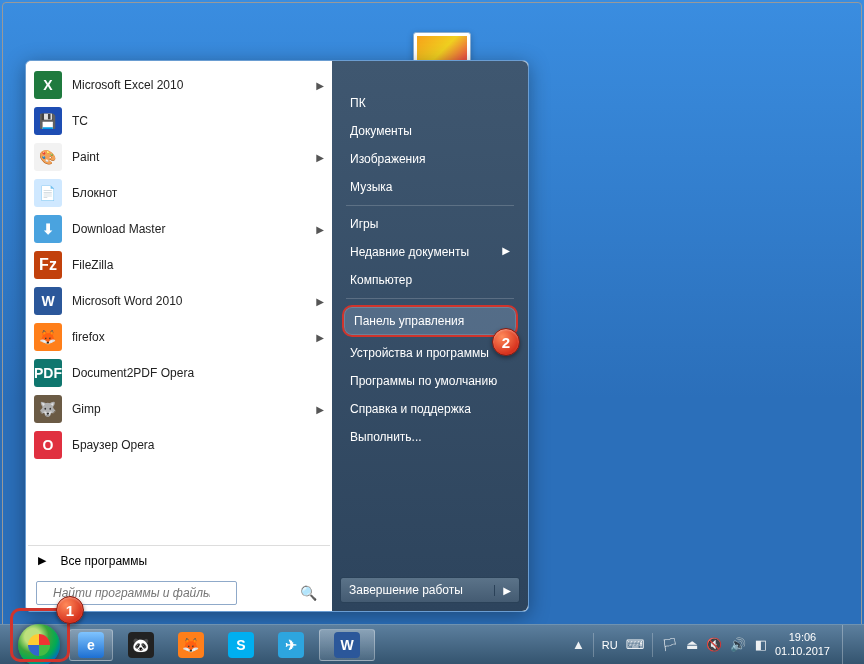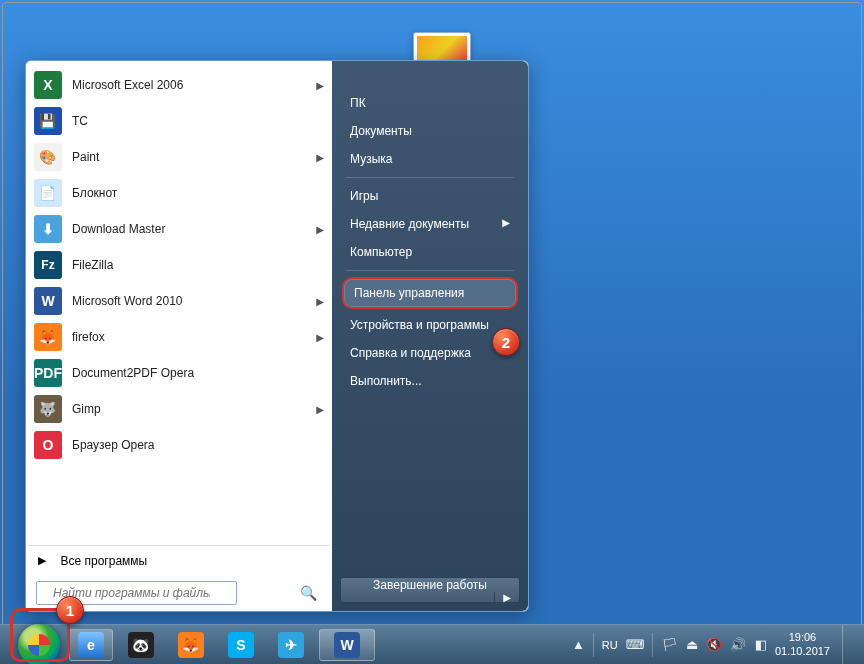--- a/index.html
+++ b/index.html
@@ -47,21 +47,21 @@
   .r-item .arrow { margin-left:auto; font-size:10px;}
   .r-sep { height:1px; background: rgba(255,255,255,0.18); margin:4px 6px; }
   .r-item.highlight {
     background: rgba(170,200,230,0.25);
     border:2px solid #d0342c; border-radius:10px; margin:2px 2px;
     box-shadow: 0 0 0 1px rgba(255,255,255,0.15) inset;
   }
   .shutdown {
     margin-top:auto; background: linear-gradient(180deg,#5b7389,#445b72);
     border:1px solid #2a4158; border-radius:3px; color:#fff; font-size:12px;
-    height:26px; display:flex; align-items:center; padding:0 8px; cursor:pointer;flex-direction:column;
+    height:26px; display:flex; align-items:center; padding:0 8px; cursor:pointer;
   }
   .shutdown .split{ margin-left:auto; border-left:1px solid #2a4158; padding-left:8px; font-size:10px;}
 
   .avatar {
     position:absolute; left: 413px; top: 32px; width:58px; height:58px;
     background: #fff; border:1px solid #8badd0; border-radius:3px; padding:3px;
     box-shadow: 0 2px 6px rgba(0,0,0,0.25);
   }
   .avatar-inner{width:100%;height:100%;background:linear-gradient(135deg,#f7a11a,#f0d020 40%,#e54 70%,#5a7 100%);}
 
@@ -106,21 +106,21 @@
 
 <div class="avatar">
     <div class="avatar-inner"></div>
   </div>
 
 <div class="start-menu">
   <div class="sm-left">
     <div class="prog-list" id="prog-list">
         <div class="prog-item">
           <div class="prog-icon" style="background:#1f7a3e;font-size:14px">X</div>
-    <span>Microsoft Excel 2006</span>
+    <span>Microsoft Excel 2010</span>
     <span class="arrow">▶</span>
         </div>
         <div class="prog-item">
           <div class="prog-icon" style="background:#1e4db3;font-size:14px">💾</div>
     <span>TC</span>
     </div>
         <div class="prog-item">
           <div class="prog-icon" style="background:#f2f2f2;font-size:14px">🎨</div>
     <span>Paint</span>
     <span class="arrow">▶</span>
@@ -128,21 +128,21 @@
         <div class="prog-item">
           <div class="prog-icon" style="background:#cfe8ff;font-size:14px">📄</div>
     <span>Блокнот</span>
     </div>
         <div class="prog-item">
           <div class="prog-icon" style="background:#4aa3df;font-size:14px">⬇</div>
     <span>Download Master</span>
     <span class="arrow">▶</span>
         </div>
         <div class="prog-item">
-          <div class="prog-icon" style="background:#0c4a6e;font-size:12px">Fz</div>
+          <div class="prog-icon" style="background:#c2410c;font-size:16px">Fz</div>
     <span>FileZilla</span>
     </div>
         <div class="prog-item">
           <div class="prog-icon" style="background:#2b579a;font-size:14px">W</div>
     <span>Microsoft Word 2010</span>
     <span class="arrow">▶</span>
         </div>
         <div class="prog-item">
           <div class="prog-icon" style="background:#ff7f1a;font-size:14px">🦊</div>
     <span>firefox</span>
@@ -174,39 +174,45 @@
     </div>
   </div>
   <div class="sm-right" id="right-pane">
   <div class="r-item">
         <span>ПК</span>
       </div>
       <div class="r-item">
         <span>Документы</span>
       </div>
       <div class="r-item">
+        <span>Изображения</span>
+      </div>
+      <div class="r-item">
         <span>Музыка</span>
       </div>
       <div class="r-sep"></div>
       <div class="r-item">
         <span>Игры</span>
       </div>
       <div class="r-item">
         <span>Недавние документы</span>
         <span class="arrow">▶</span>
       </div>
       <div class="r-item">
         <span>Компьютер</span>
       </div>
       <div class="r-sep"></div>
       <div class="r-item highlight">
         <span>Панель управления</span>
       </div>
       <div class="r-item">
         <span>Устройства и программы</span>
+      </div>
+      <div class="r-item">
+        <span>Программы по умолчанию</span>
       </div>
       <div class="r-item">
         <span>Справка и поддержка</span>
       </div>
       <div class="r-item">
         <span>Выполнить...</span>
       </div>
       <div class="shutdown">
         <span>Завершение работы</span>
         <span class="split">▶</span>

